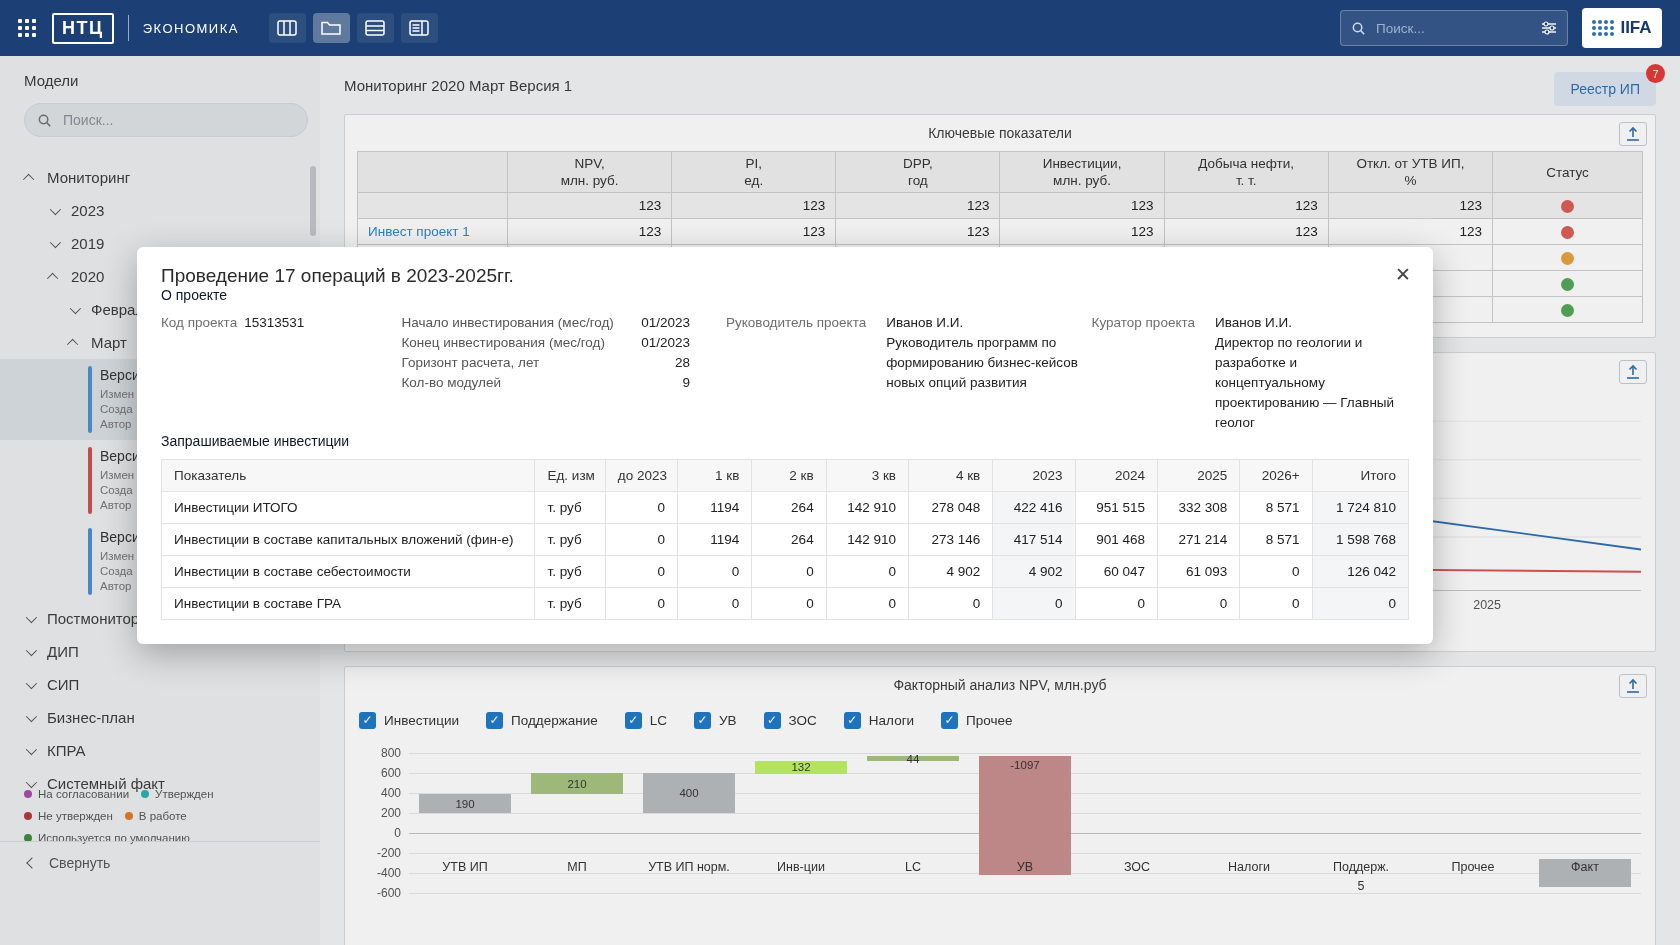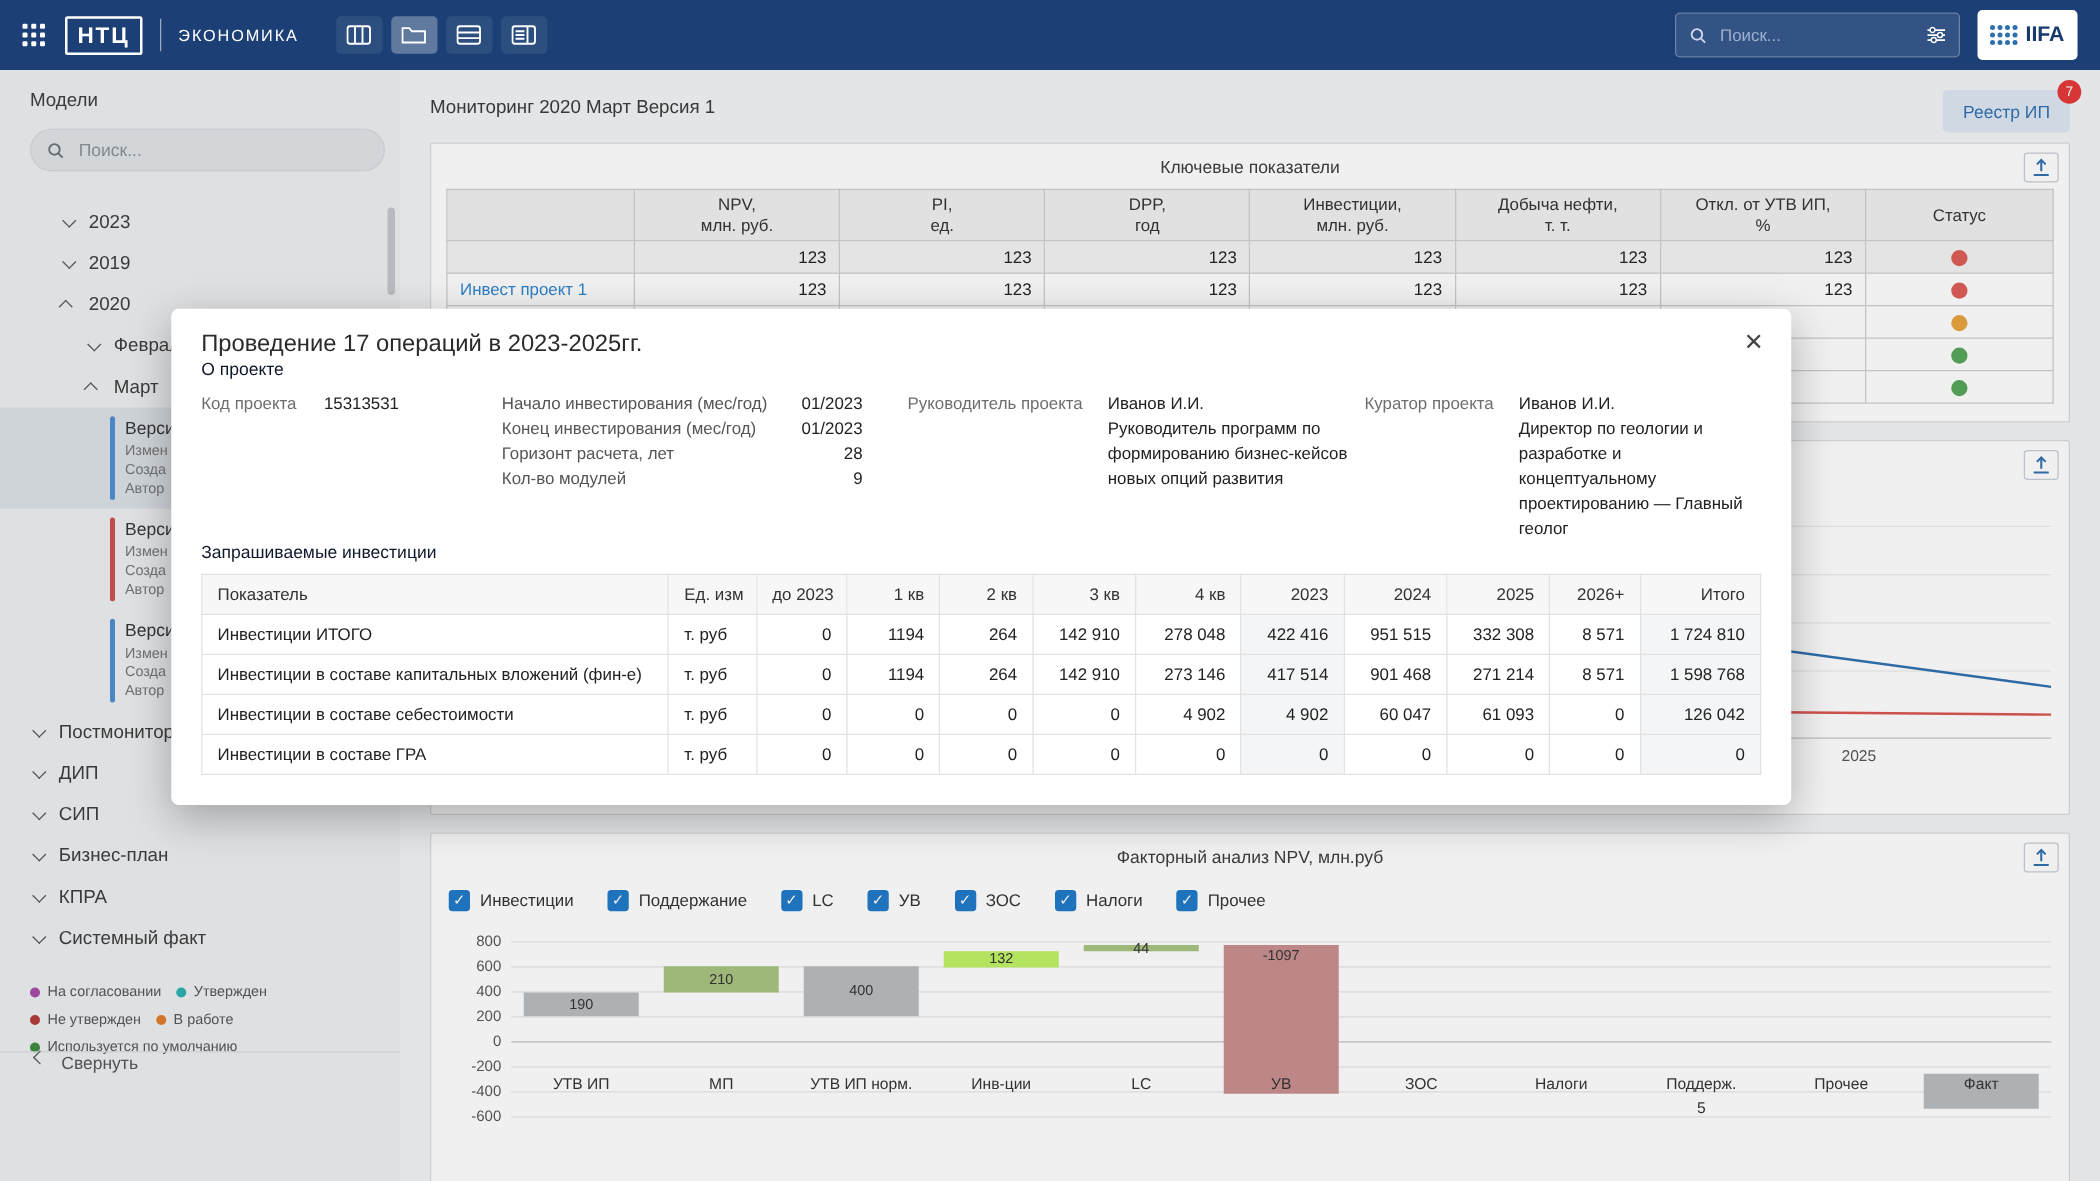--- a/index.html
+++ b/index.html
@@ -41,21 +41,21 @@
   .vcard { position:relative; padding:8px 8px 8px 100px; cursor:pointer; min-height:72px; }
   .vcard.sel { background:#dbe0e6; }
   .vbar { position:absolute; left:88px; top:7px; bottom:7px; width:4px; border-radius:2px; }
   .vbar.blue { background:#4d8fd1; } .vbar.red { background:#cc4f4f; }
   .vtitle { font-size:14px; color:#333; margin-bottom:4px; }
   .vline { font-size:11.5px; color:#777; line-height:15px; }
   .sb-scroll { position:absolute; right:4px; top:110px; width:6px; height:70px; background:#c2c6cb; border-radius:3px; cursor:pointer; }
   .sb-legend { position:absolute; left:24px; right:12px; top:732px; display:flex; flex-wrap:wrap; column-gap:12px; row-gap:10px; font-size:11.5px; color:#555; }
   .lgitem { display:flex; align-items:center; gap:6px; }
   .lgdot { width:8px; height:8px; border-radius:50%; flex:0 0 auto; }
-  .sb-collapse { position:absolute; left:0; right:0; top:785px; height:42px; border-top:1px solid #d8dbde; display:flex; gap:13px; padding-left:28px; color:#555; font-size:14px; cursor:pointer; }
+  .sb-collapse { position:absolute; left:0; right:0; top:785px; height:42px; border-top:1px solid #d8dbde; display:flex; align-items:center; gap:13px; padding-left:28px; color:#555; font-size:14px; cursor:pointer; }
   .chevleft { width:8px; height:8px; border-left:1.7px solid #555; border-bottom:1.7px solid #555; transform:rotate(45deg); }
 
   
   .main { position:absolute; left:320px; top:56px; right:0; padding:16px 24px 0; }
   .main-head { display:flex; justify-content:space-between; align-items:flex-start; height:42px; }
   .page-title { font-size:15px; color:#3a3a3a; padding-top:5px; }
   .registry-btn { position:relative; background:#dde7f2; color:#2e6fb0; font-size:14px; font-family:inherit; padding:9px 16px; border:none; border-radius:4px; cursor:pointer; }
   .registry-badge { position:absolute; top:-8px; right:-9px; width:19px; height:19px; border-radius:50%; background:#e53935; color:#fff; font-size:11px; display:flex; align-items:center; justify-content:center; }
   .panel { background:#fff; border:1px solid #d9dbdd; border-radius:2px; margin-bottom:14px; position:relative; }
   .panel-head { height:36px; display:flex; align-items:center; justify-content:center; font-size:14px; color:#3c3c3c; position:relative; }
@@ -96,21 +96,21 @@
   .wf-xlab { position:absolute; text-align:center; font-size:12.5px; color:#333; z-index:3; }
 
   .overlay { position:absolute; left:0; right:0; top:56px; bottom:0; background:rgba(40,40,40,.07); z-index:5; }
 
   
   .modal { position:absolute; left:137px; top:247px; width:1296px; background:#fff; border-radius:6px; box-shadow:0 10px 34px rgba(0,0,0,.28); padding:18px 24px 24px; z-index:10; }
   .modal-title { font-size:19px; color:#2b2b2b; }
   .modal-close { position:absolute; top:18px; right:22px; font-size:19px; color:#444; cursor:pointer; line-height:1; }
   .sec-title { font-size:14px; color:#0f172a; margin-top:0; }
   .about-grid { display:flex; margin-top:10px; font-size:13.5px; line-height:20px; }
-  .about-code { width:250px; display:flex; gap:22px; align-items:flex-start; }
+  .about-code { width:250px; display:flex; gap:7px; align-items:flex-start; }
   .flabel { color:#6e6e6e; }
   .fvalue { color:#222; }
   .about-params { width:300px; margin-right:36px; }
   .param-row { display:flex; justify-content:space-between; }
   .plabel { color:#555; }
   .pvalue { color:#222; }
   .about-person { display:flex; gap:20px; }
   .about-person.mgr { width:380px; } .about-person.cur { width:330px; }
   .about-person .flabel { flex:0 0 auto; }
   .pname, .prole { color:#222; }
@@ -212,20 +212,24 @@
   <aside class="sidebar">
     <div class="sb-title">Модели</div>
     <div class="sb-search">
       <svg width="15" height="15" viewBox="0 0 16 16">
           <circle cx="7" cy="7" r="4.5" fill="none" stroke="#6b7075" stroke-width="1.6"></circle>
           <line x1="10.5" y1="10.5" x2="14" y2="14" stroke="#6b7075" stroke-width="1.6"></line>
         </svg>
       <input placeholder="Поиск..." style="">
     </div>
     <nav class="sb-tree">
+        <div class="titem lvl0">
+          <span class="chev up"></span>
+          <span class="tlabel">Мониторинг</span>
+        </div>
         <div class="titem lvl1">
           <span class="chev down"></span>
           <span class="tlabel">2023</span>
         </div>
         <div class="titem lvl1">
           <span class="chev down"></span>
           <span class="tlabel">2019</span>
         </div>
         <div class="titem lvl1">
           <span class="chev up"></span>

